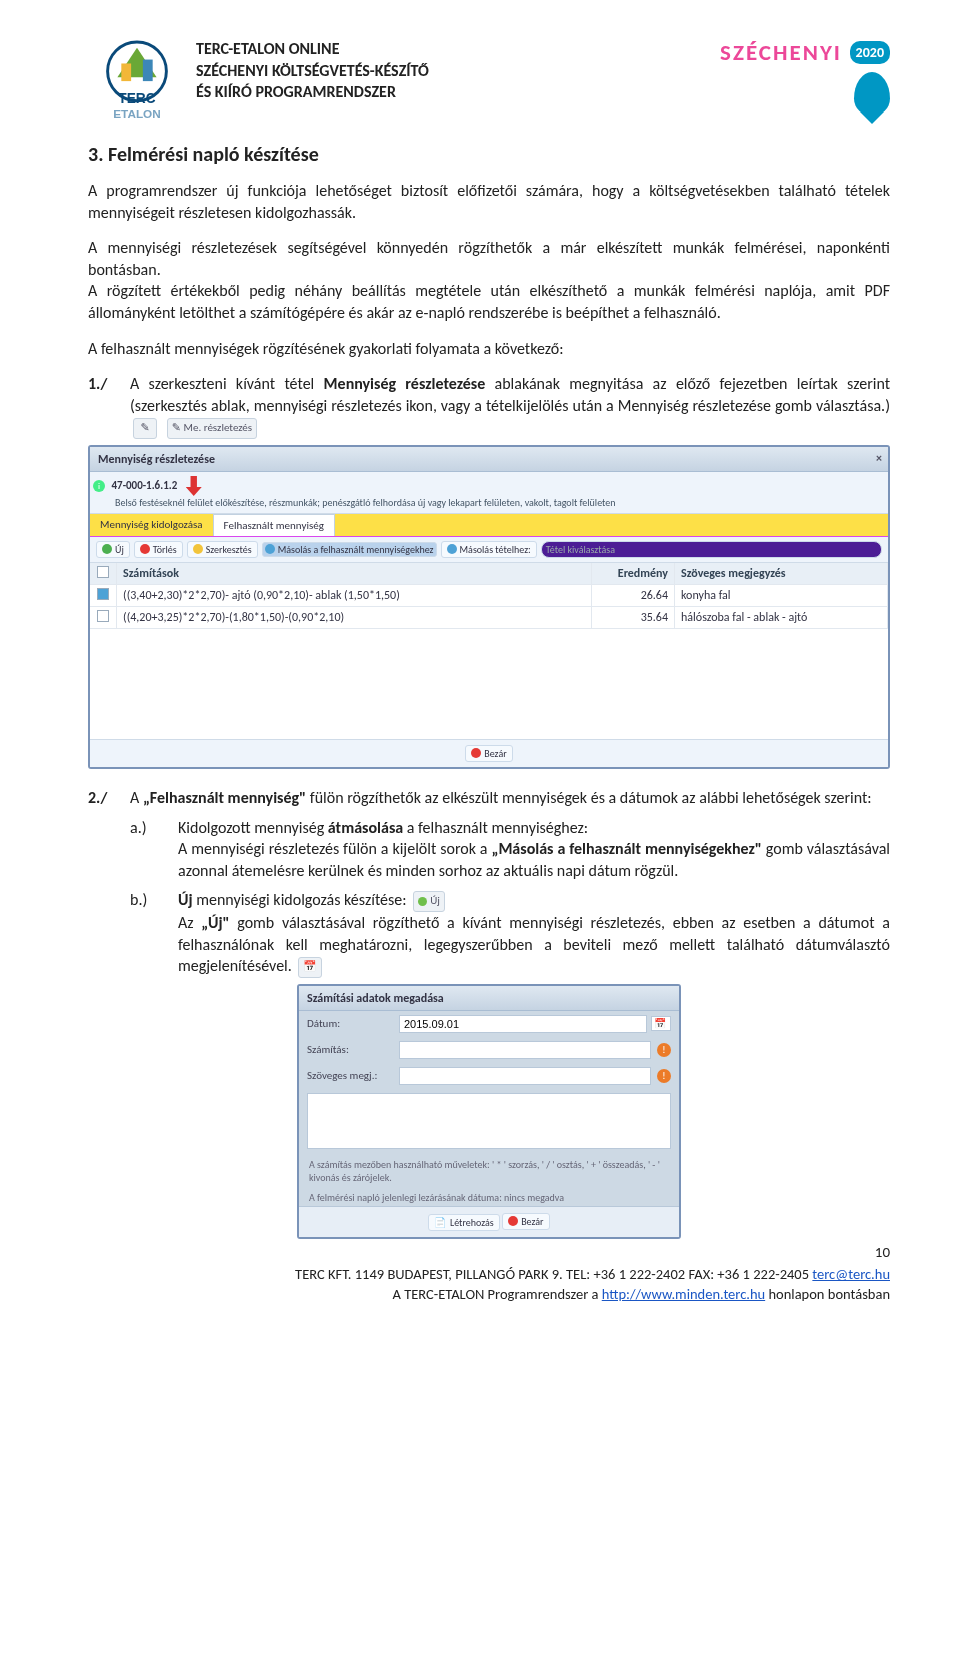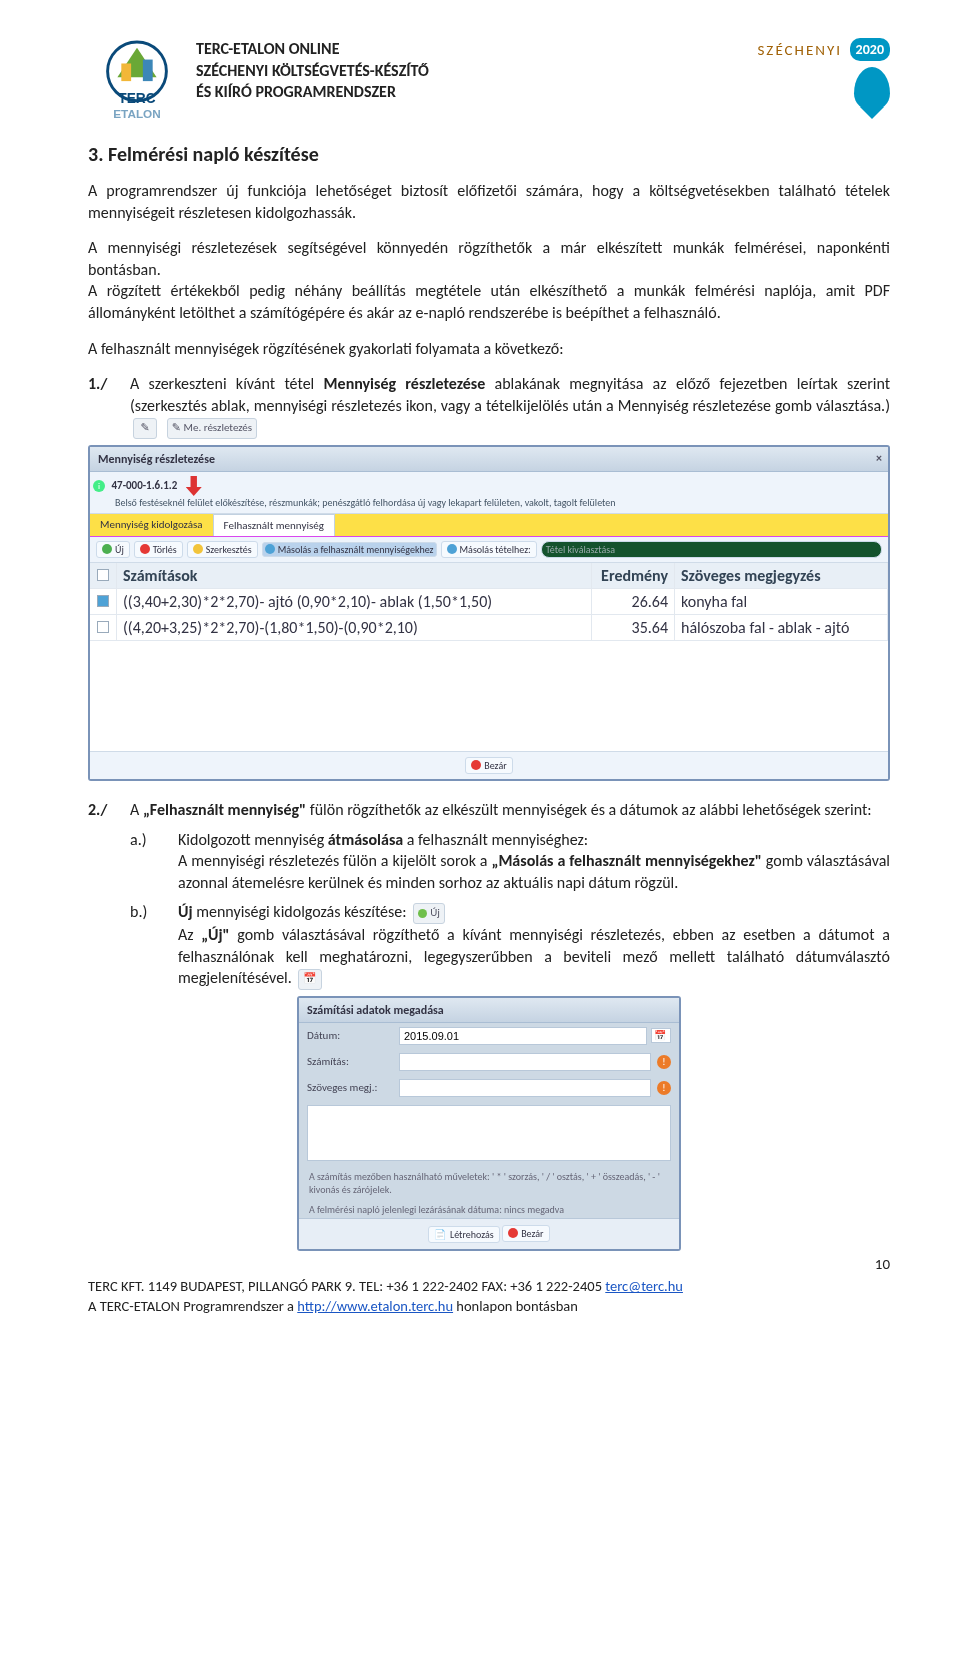--- a/index.html
+++ b/index.html
@@ -1,21 +1,21 @@
 <!DOCTYPE html>
 <html><head>
 <meta charset="utf-8">
 <style>
   body{margin:0;font-family:Calibri,Arial,sans-serif;color:#222;background:#fff;width:960px}
   .page{padding:38px 70px 30px 88px;position:relative;min-height:1620px;box-sizing:border-box}
   .header{display:flex;align-items:flex-start;margin-bottom:16px}
   .logo{width:98px;height:88px;margin-right:10px;flex-shrink:0}
   .hdr-txt{font-weight:bold;font-size:16px;line-height:1.35}
   .szech{margin-left:auto;text-align:right}
-  .szech .brand{font-weight:400;font-size:15px;letter-spacing:2px;color:#a16207;display:inline-block;vertical-align:middle}
+  .szech .brand{font-weight:700;font-size:23px;letter-spacing:2px;color:#ec4899;display:inline-block;vertical-align:middle}
   .szech .y20{display:inline-block;vertical-align:middle;margin-left:4px;background:#0097c4;color:#fff;font-weight:700;border-radius:10px;padding:3px 6px;font-size:14px}
   .szech .pin{width:36px;height:44px;background:#0097c4;border-radius:50% 50% 50% 50%/60% 60% 40% 40%;margin:6px 0 0 auto;position:relative}
   .szech .pin::after{content:"";position:absolute;left:50%;top:40px;transform:translateX(-50%);border:12px solid transparent;border-top-color:#0097c4}
   h2{font-size:20px;font-weight:bold;margin:10px 0 14px}
   p{font-size:16px;line-height:1.35;text-align:justify;margin:0 0 14px}
   .step{display:flex;font-size:16px;line-height:1.35;margin-bottom:6px}
   .step .num{flex:0 0 42px;font-weight:bold}
   .body{flex:1;text-align:justify}
   .sub{display:flex;margin-top:8px}
   .sub .lbl{flex:0 0 48px}
@@ -29,40 +29,40 @@
   .ss-desc{font-size:10px;color:#456;padding-left:22px}
   .tabs{display:flex;background:#fde047;border-bottom:1px solid #d946ef}
   .tab{padding:4px 10px;font-size:11px;border-right:1px solid #c2d1e0}
   .tab.active{background:#fff;border-top:1px solid #c2d1e0}
   .arrow{display:inline-block;width:16px;height:20px;background:#d33;clip-path:polygon(30% 0,70% 0,70% 55%,100% 55%,50% 100%,0 55%,30% 55%);vertical-align:middle;margin-left:6px}
   .toolbar{display:flex;gap:4px;padding:4px 6px;background:#eef4fb;border-bottom:1px solid #cfdbe8;align-items:center;flex-wrap:wrap}
   .tbtn{display:inline-flex;align-items:center;gap:3px;background:#f6fafe;border:1px solid #cddbea;border-radius:3px;padding:1px 5px;font-size:10px}
   .ico{width:10px;height:10px;display:inline-block;border-radius:50%}
   .green{background:#4caf50}.red{background:#e53935}.yell{background:#f2c43b}.blue{background:#4ea2d6}
   .hl{background:#b9d2ec;border-radius:3px;padding:0 2px}
-  .tsel{flex:1;min-width:180px;background:#14532d;border:1px solid #cddbea;border-radius:8px;padding:1px 4px;color:#9aa;font-size:10px}
+  .tsel{flex:1;min-width:180px;background:#4c1d95;border:1px solid #cddbea;border-radius:8px;padding:1px 4px;color:#9aa;font-size:10px}
   .grid{background:#fff}
   .grow{display:flex;border-bottom:1px solid #e2e8ef}
-  .grow>div{padding:3px 6px;font-size:16px;border-right:1px solid #e2e8ef}
+  .grow>div{padding:3px 6px;font-size:12px;border-right:1px solid #e2e8ef}
   .c1{width:14px;text-align:center}.c2{flex:1}.c3{width:70px;text-align:right}.c4{width:200px}
   .ghead{background:#e8eff6;font-weight:bold;color:#345}
   .ck{display:inline-block;width:10px;height:10px;border:1px solid #9ab;background:#fff}
   .ck.on{background:#4ea2d6}
   .ss-blank{height:110px;background:#fff}
   .ss-foot{background:#eef4fb;border-top:1px solid #cfdbe8;text-align:center;padding:5px}
   .dialog{width:380px;margin:4px auto 0;border:2px solid #7a93b8;border-radius:3px;background:#cdd9e4;color:#334;font-size:11px}
   .d-row{display:flex;align-items:center;padding:4px 8px}
   .d-row .dl{width:92px;color:#445;font-size:11px}
   .d-row input{flex:1;border:1px solid #b8c8d9;padding:2px 4px;font-size:11px;background:#fff}
   .d-row textarea{flex:1;border:1px solid #b8c8d9;height:50px;background:#fff;font-size:11px;resize:none}
   .warn{width:14px;height:14px;border-radius:50%;background:#ec7b28;color:#fff;font-size:10px;text-align:center;line-height:14px;margin-left:6px}
   .hint{font-size:10px;color:#667;padding:5px 10px 2px}
   .d-foot{text-align:center;padding:6px;border-top:1px solid #b8c8d9;background:#e7eef6}
   .page-num{text-align:right;font-size:15px;margin-top:4px}
-  .footer{text-align:left;font-size:14.5px;line-height:1.35;margin-top:4px}
+  .footer{text-align:right;font-size:14.5px;line-height:1.35;margin-top:4px}
   a{color:#1a56c4;text-decoration:underline}
   b{font-weight:bold}
 </style>
 </head>
 <body>
 <div class="page">
 
 <div class="header">
   <div class="logo">
     <svg viewBox="0 0 100 90">
@@ -224,16 +224,16 @@
           <span class="ico red"></span>
           <span>Bezár</span>
         </span>
   </div>
 </div>
 
 <div class="page-num">10</div>
 
 <div class="footer">
   <span>TERC KFT. 1149 BUDAPEST, PILLANGÓ PARK 9. TEL: +36 1 222-2402 FAX: +36 1 222-2405 </span><a>terc@terc.hu</a><br>
-  <span>A TERC-ETALON Programrendszer a </span><a>http://www.etalon.terc.hu</a><span> honlapon bontásban</span>
+  <span>A TERC-ETALON Programrendszer a </span><a>http://www.minden.terc.hu</a><span> honlapon bontásban</span>
 </div>
 
 </div>
 
 </body></html>

